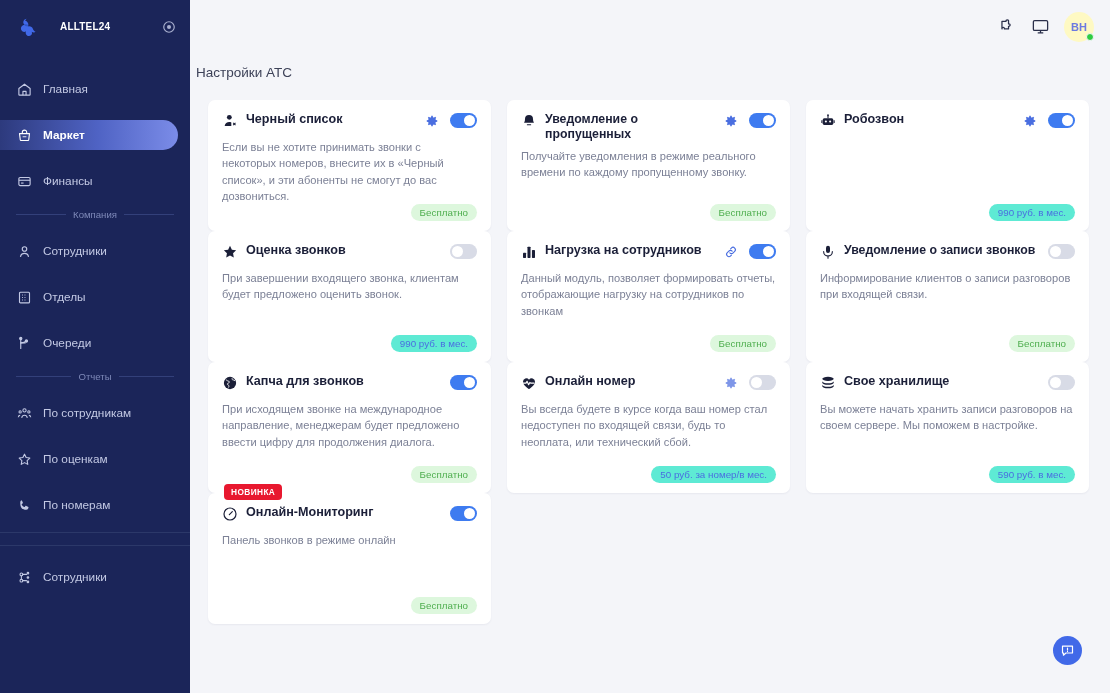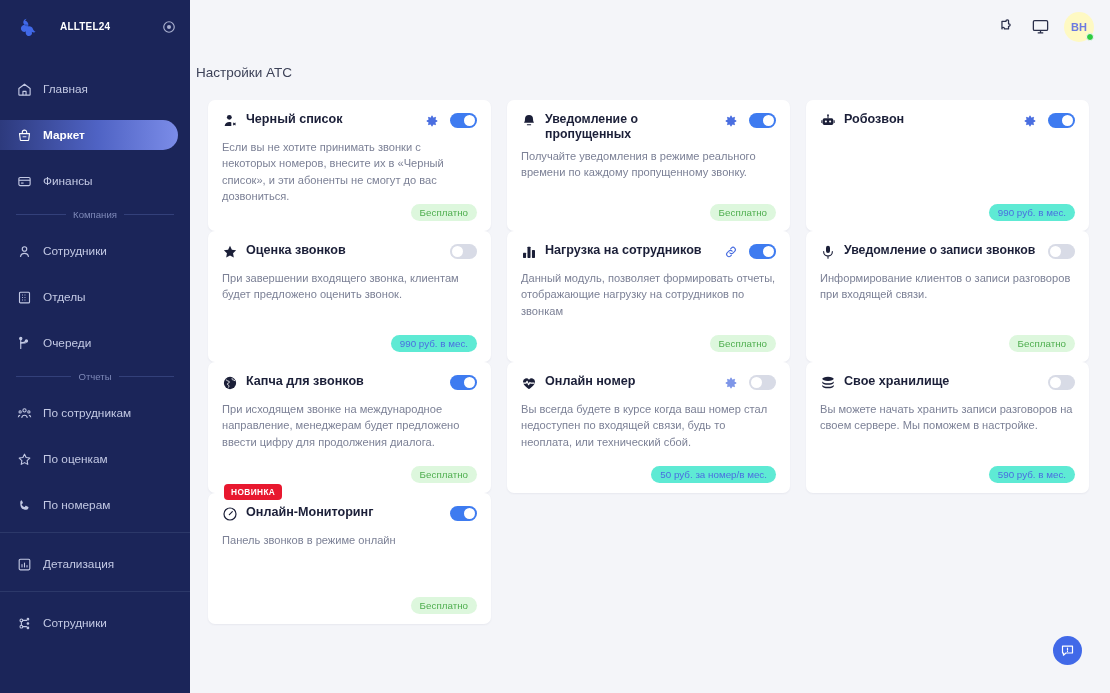--- a/index.html
+++ b/index.html
@@ -270,27 +270,20 @@
       </div>
       <div class="nav-item">
         <svg class="ico" viewBox="0 0 24 24" fill="#c3c9e4">
           <path d="M6.6 3.5c.6 0 1.1.3 1.4.9l1.3 2.6c.3.6.1 1.3-.4 1.7l-1.2 1c-.2.2-.3.5-.2.8.7 1.8 2.1 3.2 3.9 3.9.3.1.6 0 .8-.2l1-1.2c.4-.5 1.1-.7 1.7-.4l2.6 1.3c.6.3.9.8.9 1.4 0 1.9-1.6 3.5-3.5 3.5C8.3 18.8 5.2 15.7 5.2 7 5.2 5.1 6.8 3.5 6.6 3.5z"></path>
         </svg>
         <span class="lbl">По номерам</span>
       </div>
 
       <div class="hr"></div>
 
-      <div class="nav-item">
-        <svg class="ico" viewBox="0 0 24 24" fill="none" stroke="#c3c9e4" stroke-width="1.8" stroke-linejoin="round">
-          <rect x="3.5" y="3.5" width="17" height="17" rx="2"></rect>
-          <path d="M8 16v-4M12 16v-6.5M16 16v-2.5" stroke-width="1.7" stroke-linecap="round"></path>
-        </svg>
-        <span class="lbl">Детализация</span>
-      </div>
 
       <div class="hr"></div>
 
       <div class="nav-item">
         <svg class="ico" viewBox="0 0 24 24" fill="none" stroke="#c3c9e4" stroke-width="1.7" stroke-linejoin="round" stroke-linecap="round">
           <circle cx="7" cy="7" r="2.2"></circle>
             <circle cx="7" cy="17" r="2.2"></circle>
           <circle cx="17.5" cy="5" r="1.3" fill="#c3c9e4"></circle>
           <circle cx="17.5" cy="12" r="1.3" fill="#c3c9e4"></circle>
           <circle cx="17.5" cy="19" r="1.3" fill="#c3c9e4"></circle>

